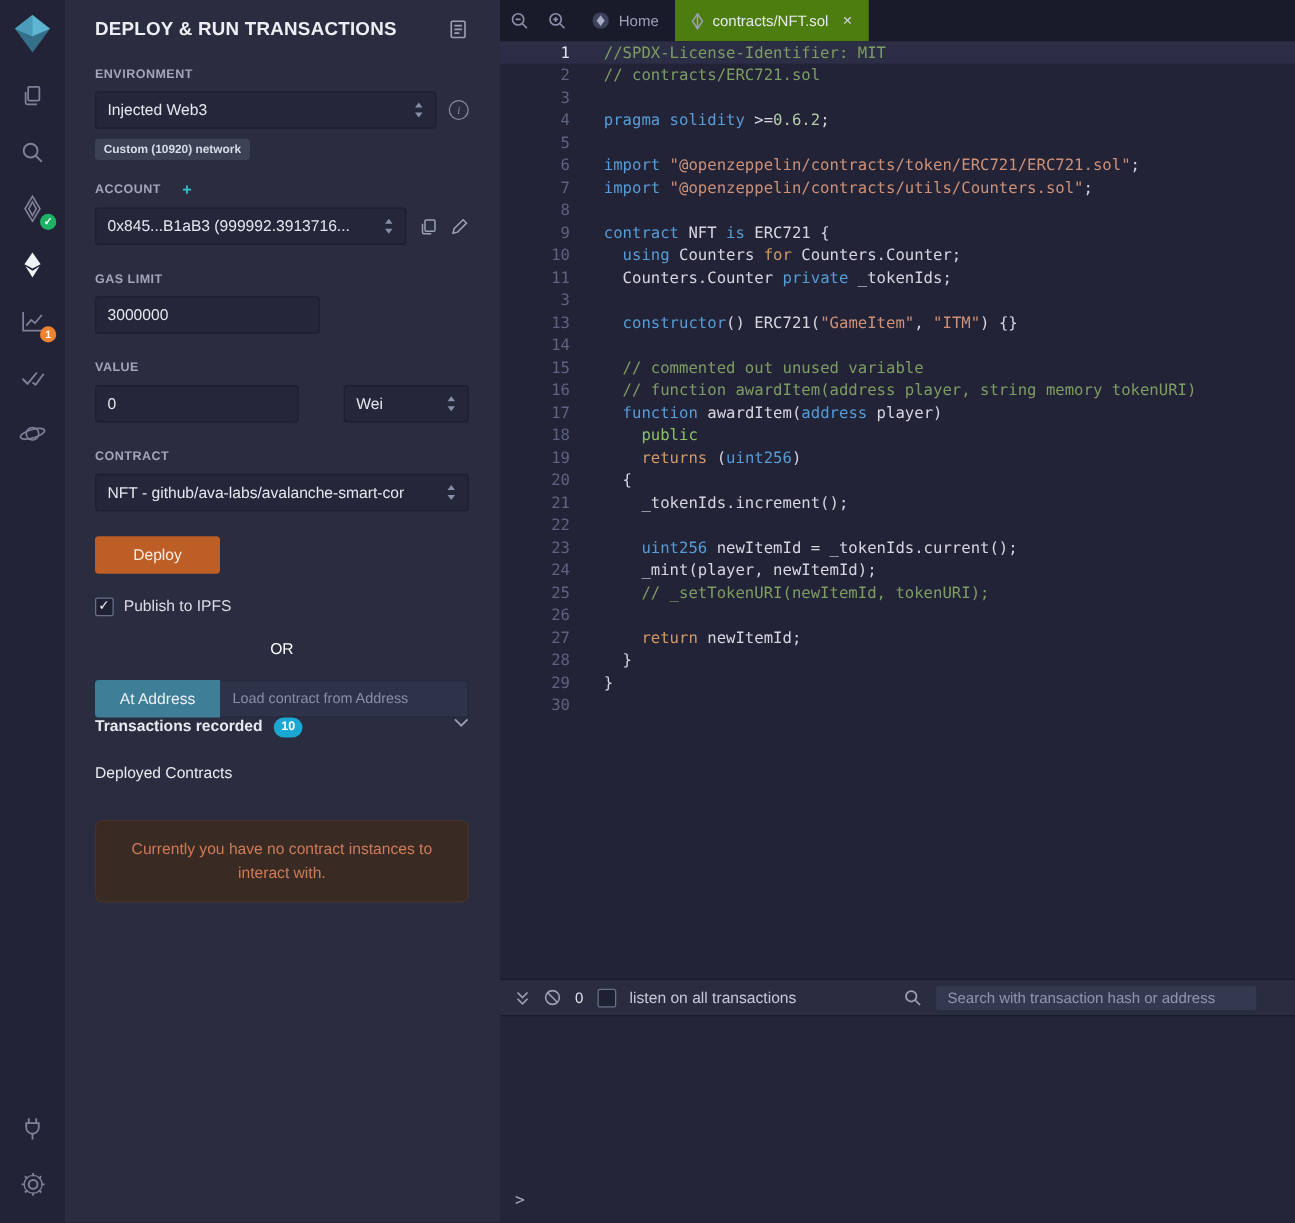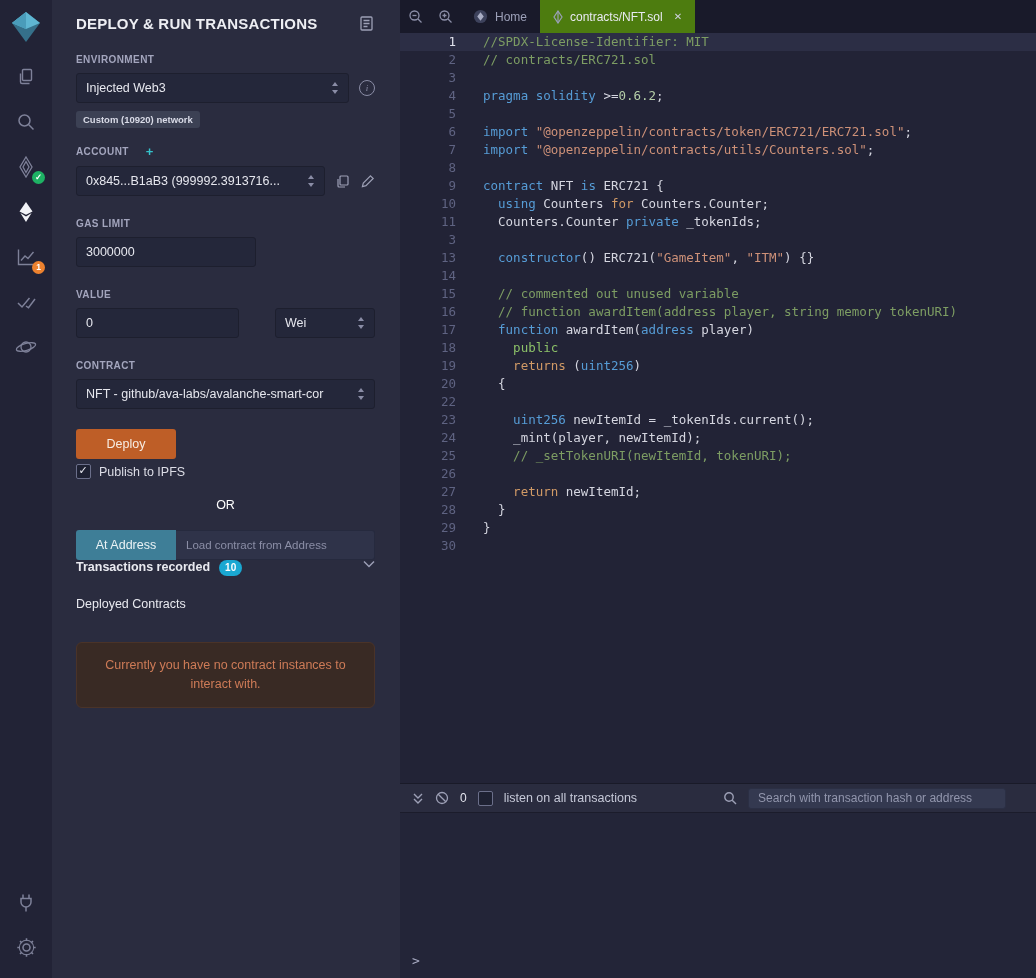--- a/index.html
+++ b/index.html
@@ -33,21 +33,21 @@
   .info-icon{flex:0 0 14px;width:14px;height:14px;border:1px solid #8A8DA6;border-radius:50%;color:#8A8DA6;font-size:9px;display:grid;place-items:center;cursor:pointer;font-style:italic;font-family:"Liberation Serif",serif;}
   .info-icon::after{content:"i";}
   .mini-icon{color:#9DA0B6;cursor:pointer;display:grid;place-items:center;}
   .net-badge{display:inline-block;margin-top:8px;background:#3C4154;color:#D9DBE7;font-size:9.5px;font-weight:700;padding:3px 7px;border-radius:3px;}
   .tinput{height:30px;box-sizing:border-box;background:#24273A;border:1px solid #1D1F2E;border-radius:3px;color:#E6E7EE;font-size:12.5px;padding:0 9px;font-family:"Liberation Sans",sans-serif;outline:none;}
   .gas-input{width:180px;display:block;}
   .value-row{display:flex;align-items:center;justify-content:space-between;}
   .value-input{width:163px;}
   .wei-select{flex:0 0 100px;}
   .deploy-btn{margin-top:20px;width:100px;height:30px;background:var(--accent-orange,#BE5E27);border:none;border-radius:3px;color:#F7EDE4;font-size:12.5px;cursor:pointer;font-family:inherit;}
-  .publish-row{margin-top:5px;display:flex;align-items:center;gap:8px;font-size:12.5px;color:#DCDDE6;}
+  .publish-row{margin-top:19px;display:flex;gap:8px;font-size:12.5px;color:#DCDDE6;}
   .chk{appearance:none;-webkit-appearance:none;width:15px;height:15px;box-sizing:border-box;border:1px solid #6B6F8A;background:#1E2132;border-radius:2px;position:relative;cursor:pointer;margin:0;flex:0 0 15px;}
   .chk:checked::after{content:"✓";position:absolute;left:1.5px;top:-1.5px;font-size:11px;color:#EDEEF5;}
   .or-divider{margin:19px 0 18px;text-align:center;color:#ffffff;font-size:12.5px;}
   .ataddr-row{display:flex;align-items:stretch;}
   .ataddr-btn{flex:0 0 100px;height:30px;background:var(--at-address-teal,#3E7E97);border:none;border-radius:3px 0 0 3px;color:#EAF2F5;font-size:12.5px;cursor:pointer;font-family:inherit;}
   .ataddr-input{flex:1;min-width:0;height:30px;box-sizing:border-box;background:#2F3349;border:1px solid #262A3E;border-left:none;border-radius:0 3px 3px 0;padding:0 10px;font-size:11.5px;color:#E6E7EE;outline:none;font-family:Liberation Sans, sans-serif;}
   .ataddr-input::placeholder{color:#8B8EA6;}
   .tx-row{display:flex;align-items:flex-start;gap:9px;}
   .tx-label{font-size:12.5px;font-weight:700;color:#E9EAF0;}
   .tx-badge{background:var(--badge-cyan,#1AA8D2);color:#fff;font-size:10px;font-weight:700;padding:3px 6px;border-radius:9px;line-height:1;}
@@ -383,20 +383,24 @@
           </div>
           <div class="cl">
             <span class="ln">19</span>
             <span class="lc"><span class="tk-p">    </span><span class="tk-ctl">returns</span><span class="tk-p"> (</span><span class="tk-k">uint256</span><span class="tk-p">)</span></span>
           </div>
           <div class="cl">
             <span class="ln">20</span>
             <span class="lc"><span class="tk-p">  {</span></span>
           </div>
           <div class="cl">
+            <span class="ln">21</span>
+            <span class="lc"><span class="tk-p">    _tokenIds.increment();</span></span>
+          </div>
+          <div class="cl">
             <span class="ln">22</span>
             <span class="lc"></span>
           </div>
           <div class="cl">
             <span class="ln">23</span>
             <span class="lc"><span class="tk-p">    </span><span class="tk-k">uint256</span><span class="tk-p"> newItemId = _tokenIds.current();</span></span>
           </div>
           <div class="cl">
             <span class="ln">24</span>
             <span class="lc"><span class="tk-p">    _mint(player, newItemId);</span></span>

